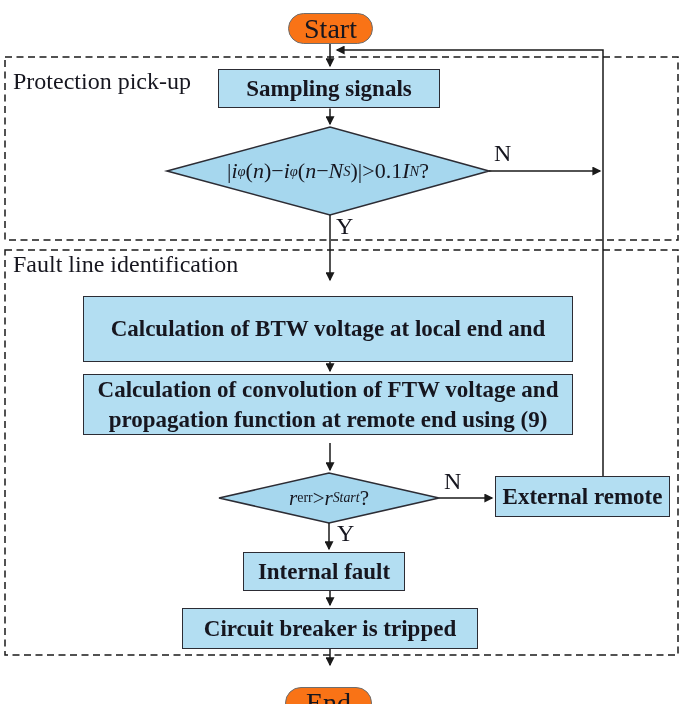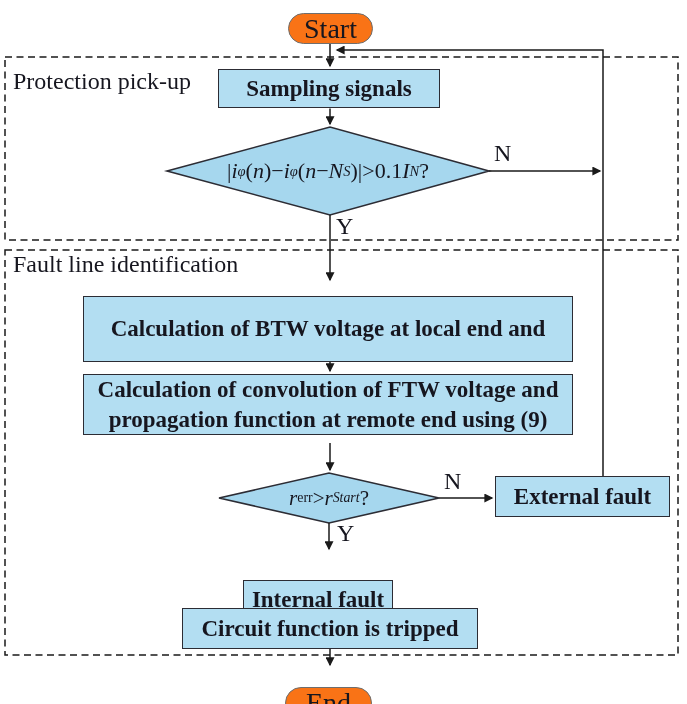--- a/index.html
+++ b/index.html
@@ -86,29 +86,29 @@
   </div>
 
   <div class="node process" style="left:83px; top:374px; width:490px; height:61px;">
     <span>
       <span class="blk">Calculation of convolution of FTW voltage and</span>
       <span class="blk">propagation function at remote end using (9)</span>
     </span>
   </div>
 
   <div class="node process" style="left:495px; top:476px; width:175px; height:41px;">
-    <span>External fault</span>
+    <span>External remote</span>
   </div>
 
-  <div class="node process" style="left:243px; top:552px; width:150px; height:39px;margin-top:28px;">
+  <div class="node process" style="left:243px; top:552px; width:162px; height:39px;">
     <span>Internal fault</span>
   </div>
 
   <div class="node process" style="left:182px; top:608px; width:296px; height:41px;">
-    <span>Circuit function is tripped</span>
+    <span>Circuit breaker is tripped</span>
   </div>
 
   <div class="dtext big" style="left:167px; top:127px; width:322px; height:88px;">
       <span>|</span>
       <span class="it">i</span>
       <span class="sub it">φ</span>
       <span>(</span>
       <span class="it">n</span>
       <span>)−</span>
       <span class="it">i</span>

